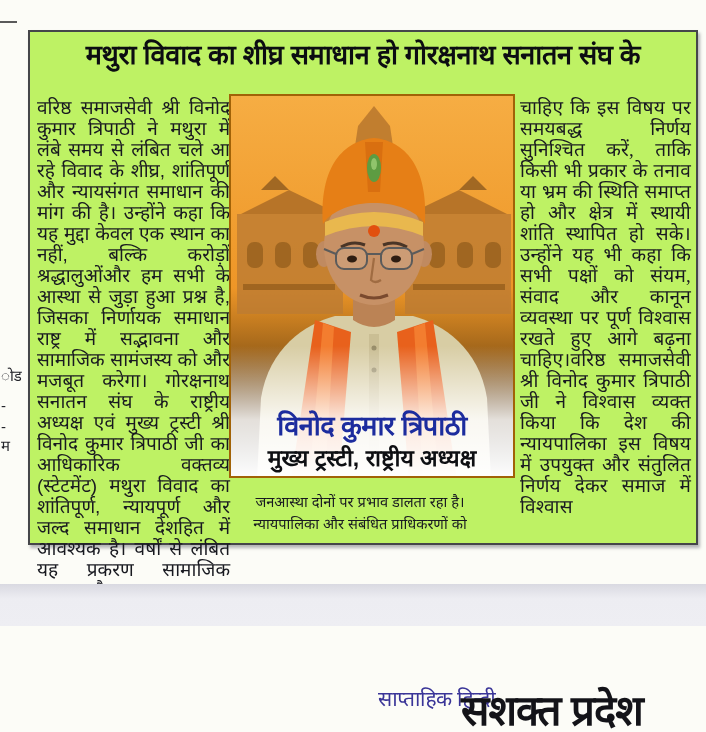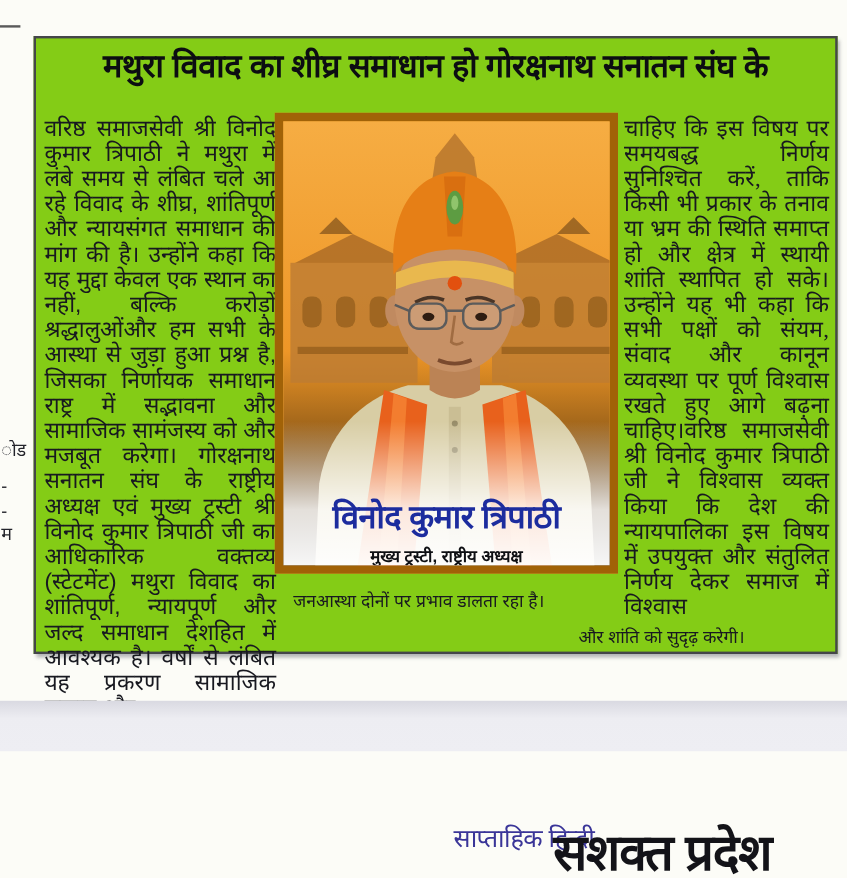--- a/index.html
+++ b/index.html
@@ -18,21 +18,21 @@
   .edge-frag.f0 { top: 368px; }
   .edge-frag.f1 { top: 398px; }
   .edge-frag.f2 { top: 419px; }
   .edge-frag.f3 { top: 438px; }
 
   
   .article-box {
     position: absolute;
     left: 28px; top: 30px;
     width: 670px; height: 515px;
-    background: #84cc16;
+    background: #bef264;
     border: 2px solid #45464a;
     box-shadow: 2px 3px 3px rgba(90,95,105,.45);
   }
   .headline {
     position: absolute; left: 0; right: 0; top: 5px;
     text-align: center;
     font-weight: bold;
     font-size: 27px;
     line-height: 36px;
     color: #0c0d12;
@@ -46,41 +46,41 @@
     color: #181920;
   }
   .col-left  { left: 7px;  top: 65px; width: 193px; }
   .col-right { left: 490px; top: 65px; width: 171px; letter-spacing: .2px; font-family: Liberation Serif, serif; }
 
   
   .photo-frame {
     position: absolute;
     left: 199px; top: 62px;
     width: 286px; height: 384px;
-    border: 7px solid #a16207;
+    border: 2px solid #a16207;
     background: #eda132;
     overflow: hidden;
   }
   .photo-frame svg { display: block; }
   .photo-caption {
     position: absolute; left: 0; right: 0; top: 314px;
     text-align: center;
   }
   .caption-name {
     font-size: 27px; font-weight: bold;
     color: #1c2c9e; line-height: 32px;
     letter-spacing: -0.5px;
   }
   .caption-title {
-    font-size: 14px; font-weight: bold;
+    font-size: 23px; font-weight: bold;
     color: #0e0f13; line-height: 26px; margin-top: 3px;
   }
 
   .mid-bottom {
-    position: absolute; left: 173px; top: 459px; width: 292px;
+    position: absolute; left: 184px; top: 459px; width: 292px;
     text-align: center; font-size: 14.6px; line-height: 22px; color: #181920;
   }
   .tail-line {
     position: absolute; left: 452px; top: 488px;
     font-size: 14.6px; color: #181920;
   }
 
   
   .grey-band {
     position: absolute; left: 0; top: 584px;
@@ -195,21 +195,21 @@
     <div class="photo-caption">
       <div class="caption-name">विनोद कुमार त्रिपाठी</div>
       <div class="caption-title">मुख्य ट्रस्टी, राष्ट्रीय अध्यक्ष</div>
     </div>
   </div>
 
   <div class="body-col col-right">चाहिए कि इस विषय पर समयबद्ध निर्णय सुनिश्चित करें, ताकि किसी भी प्रकार के तनाव या भ्रम की स्थिति समाप्त हो और क्षेत्र में स्थायी शांति स्थापित हो सके। उन्होंने यह भी कहा कि सभी पक्षों को संयम, संवाद और कानून व्यवस्था पर पूर्ण विश्वास रखते हुए आगे बढ़ना चाहिए।वरिष्ठ समाजसेवी श्री विनोद कुमार त्रिपाठी जी ने विश्वास व्यक्त किया कि देश की न्यायपालिका इस विषय में उपयुक्त और संतुलित निर्णय देकर समाज में विश्वास</div>
 
   <div class="mid-bottom">
     <div>जनआस्था दोनों पर प्रभाव डालता रहा है।</div>
+    <div>न्यायपालिका और संबंधित प्राधिकरणों को</div>
   </div>
 
-  <div class="tail-line">और शांति को सुदृढ़ करेगी।</div>
 </div>
 
 <div class="grey-band"></div>
 
 <div class="masthead-line1">साप्ताहिक हिन्दी</div>
 <div class="masthead-line2">सशक्त प्रदेश</div>
 
 </body></html>

